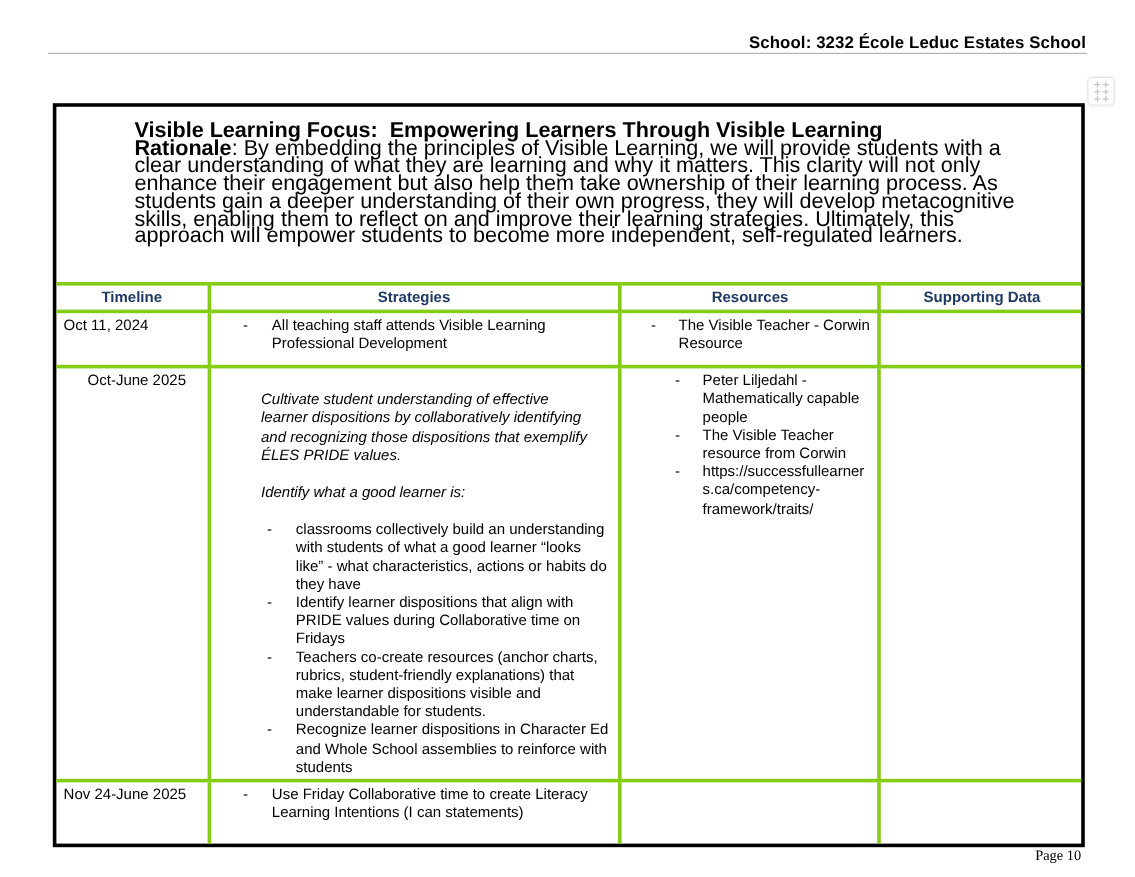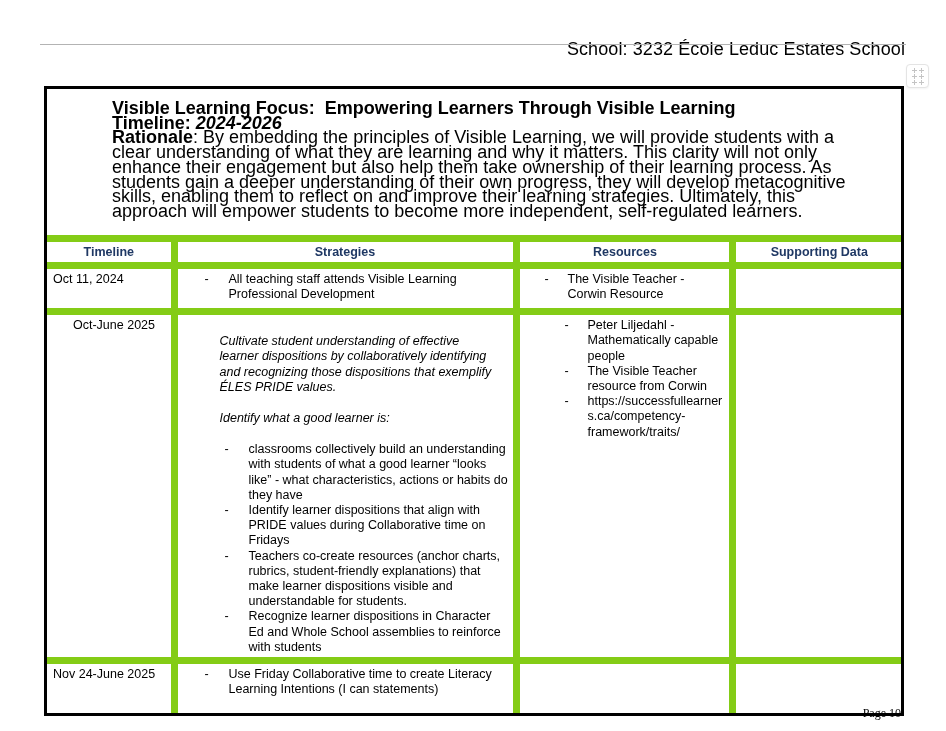--- a/index.html
+++ b/index.html
@@ -3,22 +3,22 @@
 <meta charset="utf-8">
 <style>
   html,body { margin:0; padding:0; background:#ffffff; }
   .page {
     position:relative; width:946px; height:731px; background:#ffffff;
     font-family:"Liberation Sans", sans-serif; color:#000; overflow:hidden;
   }
 
   
   .school-header {
-    position:absolute; top:39px; right:41px;
-    font-size:18px; font-weight:normal; letter-spacing:0.1px;
+    position:absolute; top:27px; right:41px;
+    font-size:14px; font-weight:bold; letter-spacing:0.1px;
   }
   .header-rule {
     position:absolute; top:44px; left:40px; right:40px; height:0;
     border-top:1px solid #b3b3b3;
   }
 
   
   .drag-handle {
     position:absolute; top:64px; left:906px; width:21px; height:22px;
     background:#fff; border:1px solid #e4e4e4; border-radius:4px;
@@ -49,21 +49,21 @@
     color:#0563c1; font-weight:bold; font-style:italic;
     text-decoration:underline; cursor:pointer;
   }
 
   
   table.plan-table {
     width:100%; border-collapse:collapse; table-layout:fixed;
     font-size:12.5px; line-height:15.2px;
   }
   .plan-table th, .plan-table td {
-    border:7px solid #84cc16; vertical-align:top; box-sizing:border-box;
+    border:3px solid #84cc16; vertical-align:top; box-sizing:border-box;
     padding:2px 4px 2px 6px; overflow:hidden;
   }
   .plan-table th:first-child, .plan-table td:first-child { border-left:none; }
   .plan-table th:last-child,  .plan-table td:last-child  { border-right:none; }
   .plan-table tbody tr:last-child td { border-bottom:none; }
   .plan-table th {
     color:#1f3864; font-weight:bold; height:22px; text-align:center;
     padding-top:3px;
   }
   .plan-table th.center { text-align:center; padding-left:4px; }
@@ -98,21 +98,20 @@
     <span class="dh-dot"></span>
     <span class="dh-dot"></span>
     <span class="dh-dot"></span>
     <span class="dh-dot"></span>
   </div>
 
   <div class="plan-box">
 
     <div class="intro">
       <p><span class="b">Visible Learning Focus:  Empowering Learners Through Visible Learning</span></p>
-      <p><span class="b">Timeline:</span><span class="bi"> 2024-2026</span></p>
       <p><span class="b">Rationale</span><span>: By embedding the principles of Visible Learning, we will provide students with a clear understanding of what they are learning and why it matters. This clarity will not only enhance their engagement but also help them take ownership of their learning process. As students gain a deeper understanding of their own progress, they will develop metacognitive skills, enabling them to reflect on and improve their learning strategies. Ultimately, this approach will empower students to become more independent, self-regulated learners.</span></p>
     </div>
 
     <table class="plan-table">
       <colgroup>
         <col style="width:127px">
           <col style="width:342px">
         <col style="width:216px">
           <col style="width:169px">
       </colgroup>

